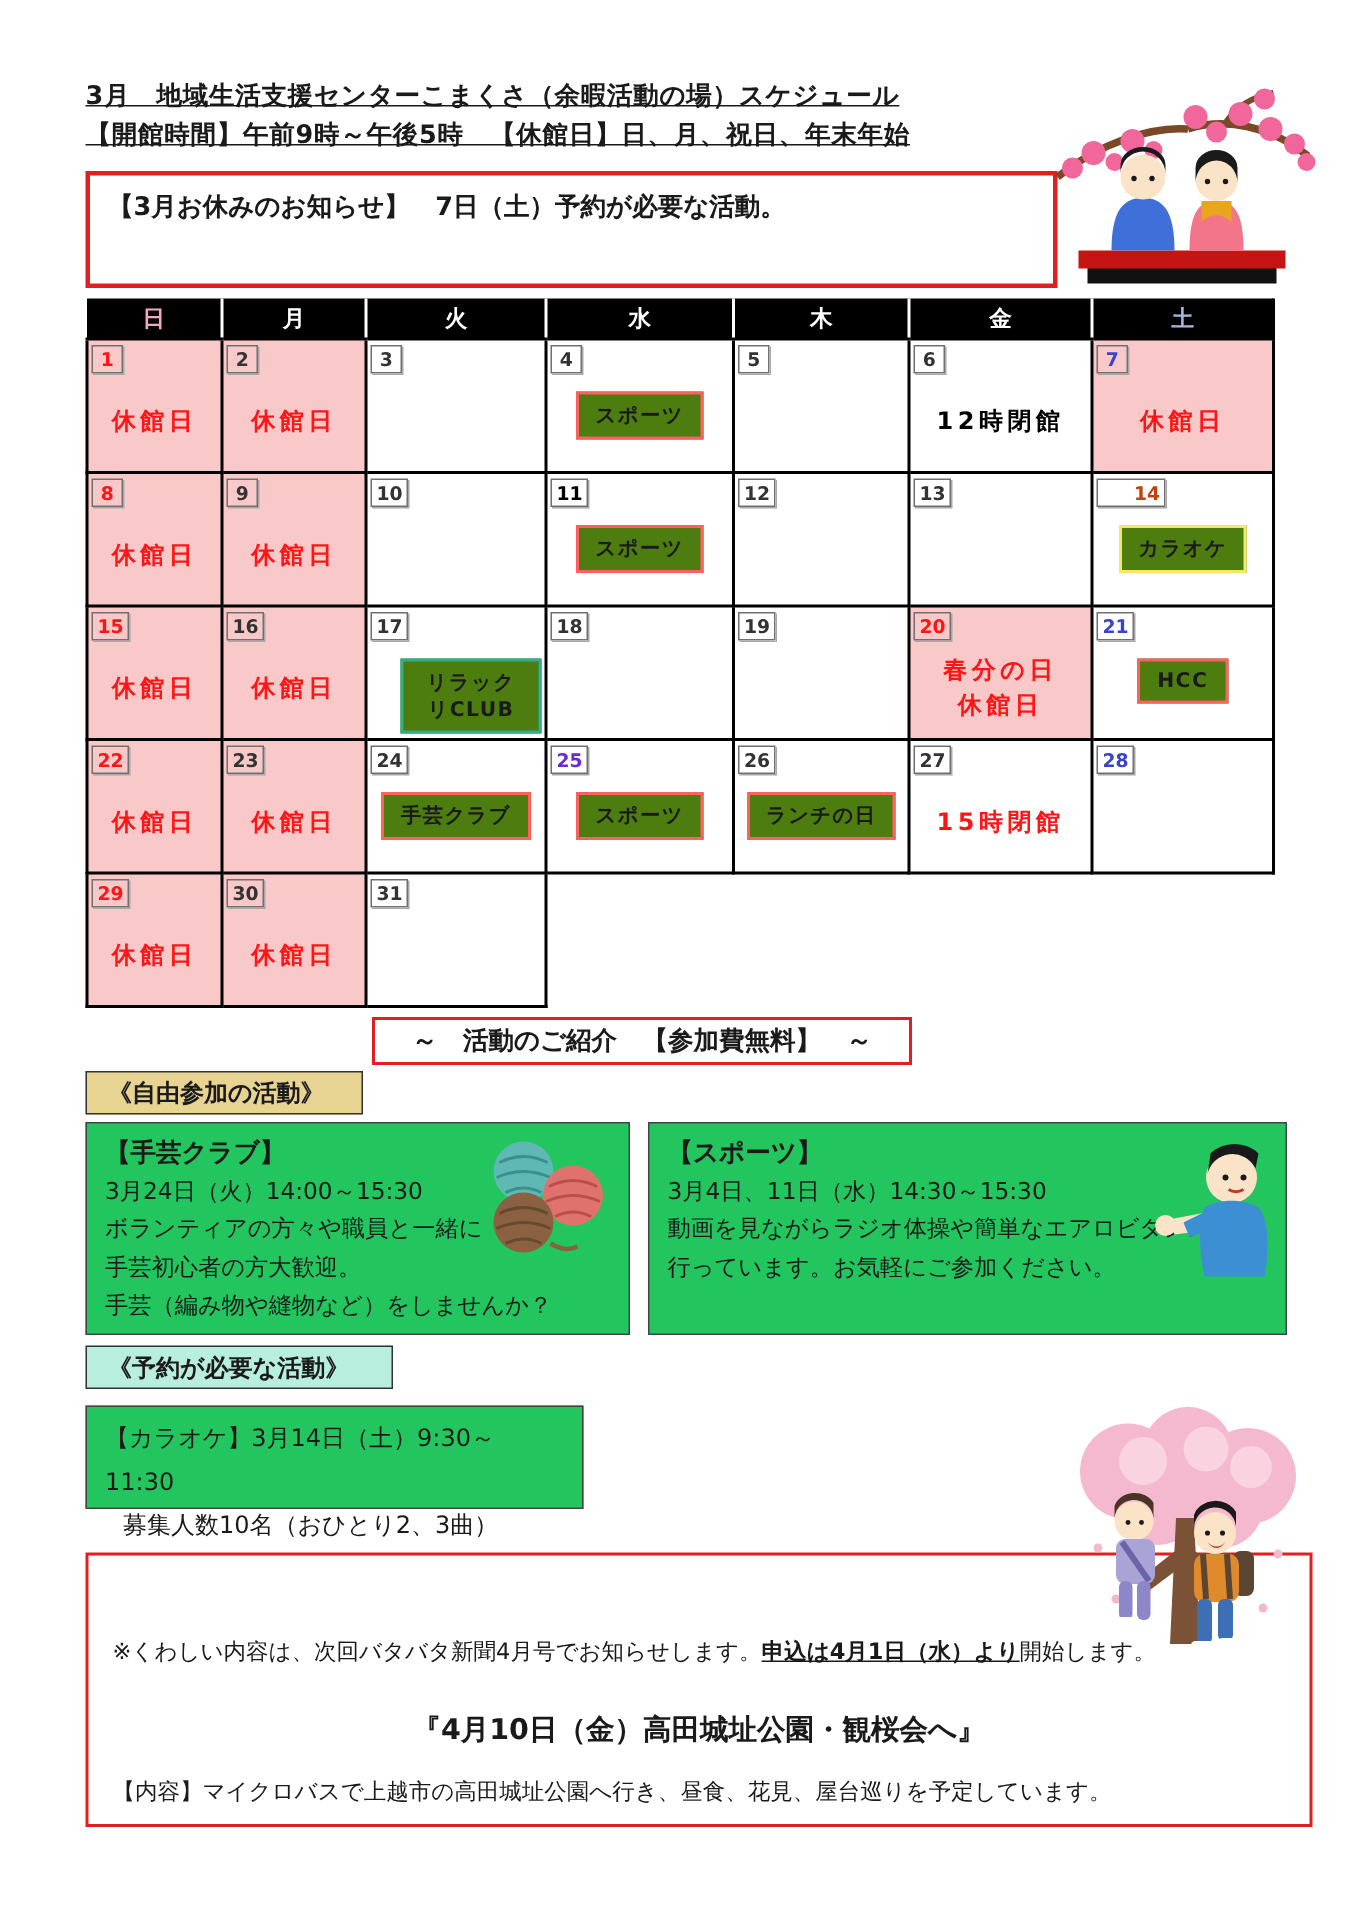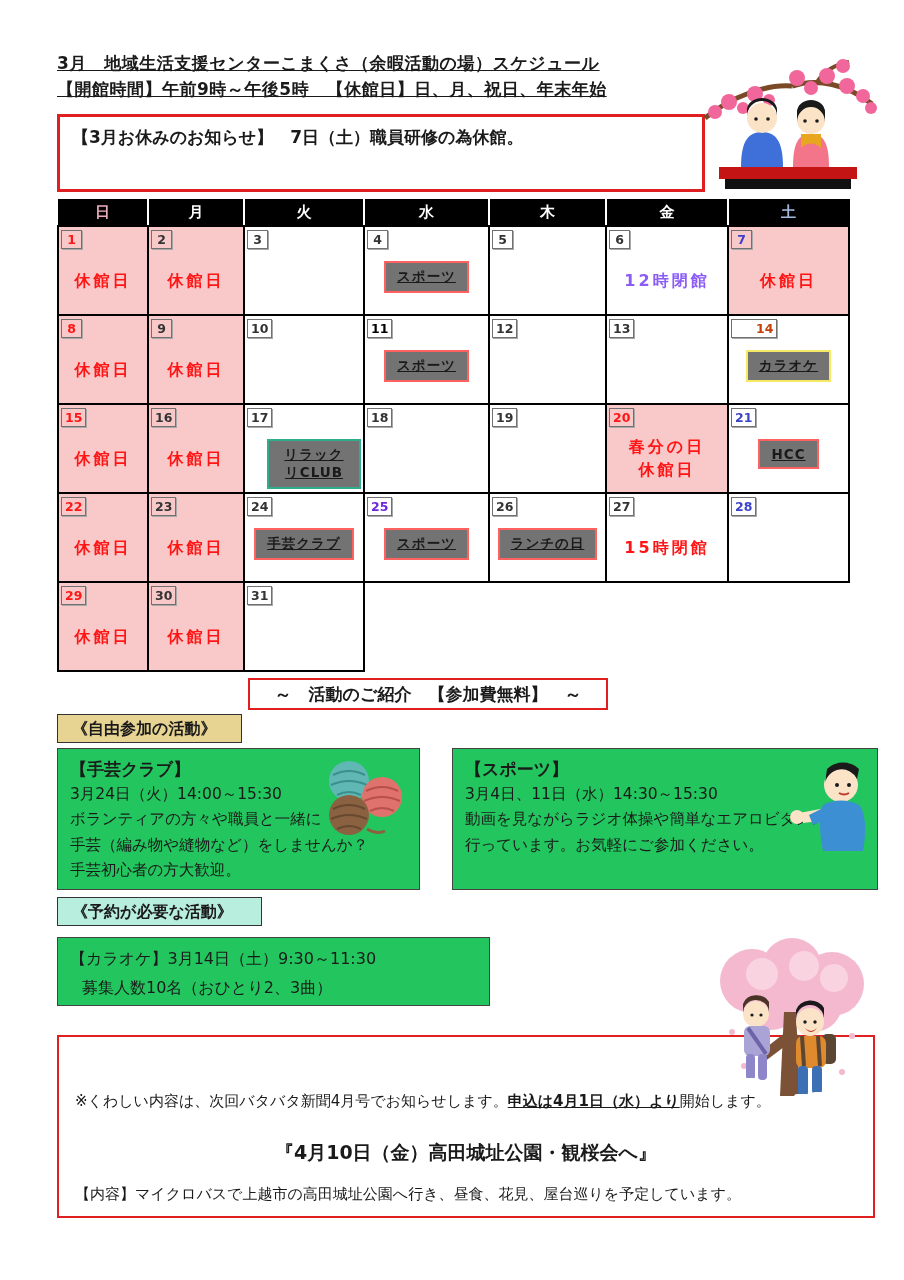--- a/index.html
+++ b/index.html
@@ -44,44 +44,44 @@
     display: inline-block; min-width: 21px; padding: 0 3px; text-align: center;
     border: 1px solid #707070; box-shadow: 1px 1px 0 #a8a8a8;
     font-size: 12.5px; line-height: 17px; font-weight: bold;
   }
   .cellbody { text-align: center; }
   .cline {
     color: #ff1515; font-weight: bold; font-size: 16px;
     letter-spacing: 3px; line-height: 1.45;
   }
   .evbox {
-    display: inline-block; background: #737373; border: 2px solid #ff6060;
-    padding: 5px 11px; font-size: 13.5px; font-weight: bold; letter-spacing: 1px; text-decoration: underline;
+    display: inline-block; background: #4d7c0f; border: 2px solid #ff6060;
+    padding: 5px 11px; font-size: 13.5px; font-weight: bold; letter-spacing: 1px;
   }
   
   .banner {
     position: absolute; left: 248px; top: 678px; width: 360px; height: 32px;
     border: 2px solid #e02020; text-align: center; font-weight: bold;
     font-size: 17px; line-height: 28px; background: #fff;
   }
   
   .seclabel {
     position: absolute; left: 57px; height: 29px; border: 1px solid #333;
     font-weight: bold; font-size: 16px; line-height: 27px; padding: 0 14px;
   }
   .seclabel.free { top: 714px; width: 185px; background: #e8d492; }
   .seclabel.reserve { top: 897px; width: 205px; background: #b8eedd; }
   
   .actbox { position: absolute; border: 1px solid #444; background: #22c55e; padding: 7px 12px; }
   .actbox .ttl { font-weight: bold; font-size: 17px; line-height: 1.55; }
   .actbox .ln { font-size: 15.5px; line-height: 1.62; }
   .craft { left: 57px; top: 748px; width: 363px; height: 142px; }
-  .sports { left: 452px; top: 748px; width: 426px; height: 142px; }
+  .sports { left: 432px; top: 748px; width: 426px; height: 142px; }
   .sports .indent { padding-left: 92px; }
-  .karaoke { left: 57px; top: 937px; width: 433px; height: 69px; }
+  .karaoke { left: 57px; top: 937px; width: 332px; height: 69px; }
   .karaoke .ln { font-size: 16px; line-height: 1.8; }
   .karaoke .ln2 { padding-left: 12px; }
   
   .redbox {
     position: absolute; left: 57px; top: 1035px; width: 818px; height: 183px;
     border: 2px solid #e02020; background: #fff; z-index: 1;
   }
   .pinktitle {
     position: absolute; left: 302px; top: 1022px; width: 307px; height: 46px;
     background: #f2c6ee; border: 2px solid #222; z-index: 2;
@@ -142,21 +142,21 @@
     <path d="M108 58 L 114 44 L 120 58 Z" fill="#e8a61e"></path>
     <path d="M96 111 C 96 86, 102 78, 114 78 C 126 78, 132 86, 132 111 Z" fill="#f2758a"></path>
     <path d="M104 92 C 110 86, 118 86, 124 92 L 124 78 L 104 78 Z" fill="#e8a61e"></path>
     <circle cx="114" cy="64" r="14" fill="#fbe3c8"></circle>
     <path d="M100 66 A 14 15 0 0 1 128 66 L 128 56 A 14 12 0 0 0 100 56 Z" fill="#1a1a1a"></path>
     <circle cx="108" cy="65" r="1.8" fill="#1a1a1a"></circle>
       <circle cx="120" cy="65" r="1.8" fill="#1a1a1a"></circle>
   </svg>
 
   <div class="notice">
-    <div class="n1">【3月お休みのお知らせ】　7日（土）職員研修の為休館。</div>
+    <div class="n1">【3月お休みのお知らせ】　7日（土）予約が必要な活動。</div>
   </div>
 
   <table class="cal">
     <colgroup>
       <col style="width:90px">
         <col style="width:96px">
         <col style="width:120px">
       <col style="width:125px">
         <col style="width:117px">
         <col style="width:122px">
@@ -178,21 +178,21 @@
           <td class="pink"><span class="dnum" style="color: rgb(255, 21, 21);">1</span><div class="cellbody" style="margin-top: 20px;">
               <div class="cline" style="color: rgb(255, 21, 21);">休館日</div>
             </div></td>
           <td class="pink"><span class="dnum" style="color: rgb(51, 51, 51);">2</span><div class="cellbody" style="margin-top: 20px;">
               <div class="cline" style="color: rgb(255, 21, 21);">休館日</div>
             </div></td>
           <td><span class="dnum" style="color: rgb(51, 51, 51);">3</span><div class="cellbody"></div></td>
           <td><span class="dnum" style="color: rgb(51, 51, 51);">4</span><div class="cellbody" style="margin-top: 12px;"><div class="evbox" style="border-color: rgb(255, 96, 96);">スポーツ</div></div></td>
           <td><span class="dnum" style="color: rgb(51, 51, 51);">5</span><div class="cellbody"></div></td>
           <td><span class="dnum" style="color: rgb(51, 51, 51);">6</span><div class="cellbody" style="margin-top: 20px;">
-              <div class="cline" style="color: #8b5cf6;">12時閉館</div>
+              <div class="cline" style="color: #000000;">12時閉館</div>
             </div></td>
           <td class="pink"><span class="dnum" style="color: rgb(59, 67, 200);">7</span><div class="cellbody" style="margin-top: 20px;">
               <div class="cline" style="color: rgb(255, 21, 21);">休館日</div>
             </div></td>
         </tr>
         <tr>
           <td class="pink"><span class="dnum" style="color: rgb(255, 21, 21);">8</span><div class="cellbody" style="margin-top: 20px;">
               <div class="cline" style="color: rgb(255, 21, 21);">休館日</div>
             </div></td>
           <td class="pink"><span class="dnum" style="color: rgb(51, 51, 51);">9</span><div class="cellbody" style="margin-top: 20px;">
@@ -258,22 +258,22 @@
       <path d="M16 18 q 16 -8 32 0 M14 28 q 18 -8 36 0 M20 38 q 12 -6 24 0" stroke="#3b8f8c" stroke-width="2" fill="none"></path>
       <circle cx="65" cy="40" r="20" fill="#e0726d"></circle>
       <path d="M49 34 q 16 -8 32 0 M47 44 q 18 -8 36 0 M53 54 q 12 -6 24 0" stroke="#b74f4b" stroke-width="2" fill="none"></path>
       <circle cx="32" cy="58" r="20" fill="#8a6242"></circle>
       <path d="M16 52 q 16 -8 32 0 M14 62 q 18 -8 36 0 M20 72 q 12 -6 24 0" stroke="#674930" stroke-width="2" fill="none"></path>
       <path d="M50 72 q 10 6 18 2" stroke="#8a6242" stroke-width="3" fill="none"></path>
     </svg>
     <div class="ttl">【手芸クラブ】</div>
     <div class="ln">3月24日（火）14:00～15:30</div>
     <div class="ln">ボランティアの方々や職員と一緒に</div>
+    <div class="ln">手芸初心者の方大歓迎。</div>
     <div class="ln">手芸（編み物や縫物など）をしませんか？</div>
-    <div class="ln">手芸初心者の方大歓迎。</div>
   </div>
 
   <div class="actbox sports">
     <svg class="illus-person" width="82" height="100" viewBox="0 0 82 100">
       <path d="M10 58 L 42 52 L 46 64 L 14 68 Z" fill="#fbe3c8"></path>
       <circle cx="8" cy="62" r="7" fill="#fbe3c8"></circle>
       <circle cx="52" cy="30" r="17" fill="#fbe3c8"></circle>
       <path d="M36 28 A 17 17 0 0 1 68 24 L 70 14 A 20 16 0 0 0 38 14 Z" fill="#1a1a1a"></path>
       <circle cx="48" cy="30" r="2" fill="#1a1a1a"></circle>
         <circle cx="60" cy="30" r="2" fill="#1a1a1a"></circle>

